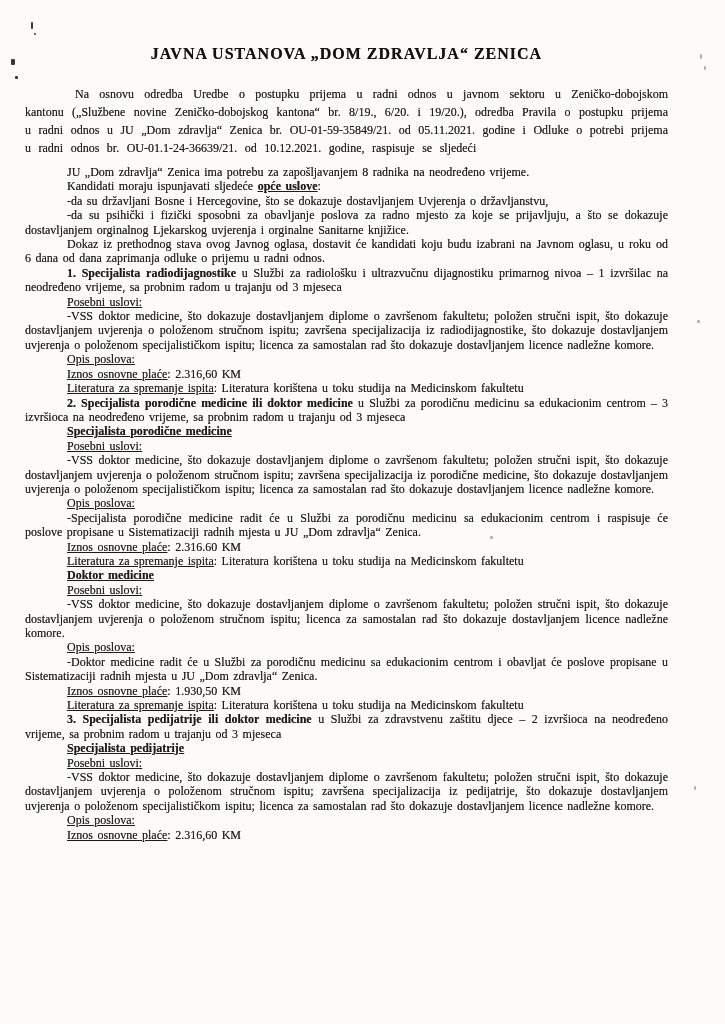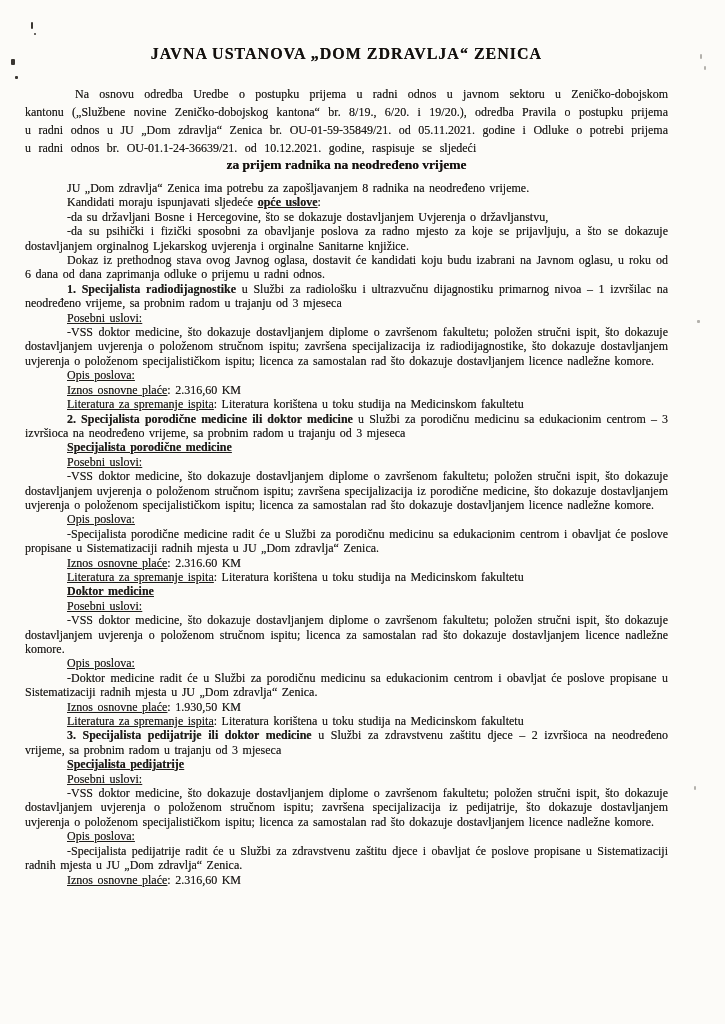--- a/index.html
+++ b/index.html
@@ -99,52 +99,50 @@
   <span class="speck light" style="left:697px; top:320px; width:3px; height:3px;"></span>
   <span class="speck light" style="left:490px; top:536px; width:3px; height:3px;"></span>
   <span class="speck light" style="left:694px; top:786px; width:2px; height:4px;"></span>
 
   <div class="content">
     <h1 class="doc-title">JAVNA USTANOVA „DOM ZDRAVLJA“ ZENICA</h1>
 
     <p class="intro">Na osnovu odredba Uredbe o postupku prijema u radni odnos u javnom sektoru u Zeničko-dobojskom kantonu („Službene novine Zeničko-dobojskog kantona“ br. 8/19., 6/20. i 19/20.), odredba Pravila o postupku prijema u radni odnos u JU „Dom zdravlja“ Zenica br. OU-01-59-35849/21. od 05.11.2021. godine i Odluke o potrebi prijema u radni odnos br. OU-01.1-24-36639/21. od 10.12.2021. godine, raspisuje se sljedeći</p>
 
 
-    <h3 class="notice-subheading">za prijem radnika na neodređeno vrijeme</h3>
 
     <div class="doc-body">
 
     <p class="para"><span class="seg-plain">JU „Dom zdravlja“ Zenica ima potrebu za zapošljavanjem 8 radnika na neodređeno vrijeme.</span></p>
         <p class="para"><span class="seg-plain">Kandidati moraju ispunjavati sljedeće </span><span class="seg-boldunderline">opće uslove</span><span class="seg-plain">:</span></p>
         <p class="para"><span class="seg-plain">-da su državljani Bosne i Hercegovine, što se dokazuje dostavljanjem Uvjerenja o državljanstvu,</span></p>
         <p class="para"><span class="seg-plain">-da su psihički i fizički sposobni za obavljanje poslova za radno mjesto za koje se prijavljuju, a što se dokazuje dostavljanjem orginalnog Ljekarskog uvjerenja i orginalne Sanitarne knjižice.</span></p>
         <p class="para"><span class="seg-plain">Dokaz iz prethodnog stava ovog Javnog oglasa, dostavit će kandidati koju budu izabrani na Javnom oglasu, u roku od 6 dana od dana zaprimanja odluke o prijemu u radni odnos.</span></p>
         <p class="para"><span class="seg-bold">1. Specijalista radiodijagnostike</span><span class="seg-plain"> u Službi za radiološku i ultrazvučnu dijagnostiku primarnog nivoa – 1 izvršilac na neodređeno vrijeme, sa probnim radom u trajanju od 3 mjeseca</span></p>
         <p class="para"><span class="seg-underline">Posebni uslovi:</span></p>
         <p class="para"><span class="seg-plain">-VSS doktor medicine, što dokazuje dostavljanjem diplome o završenom fakultetu; položen stručni ispit, što dokazuje dostavljanjem uvjerenja o položenom stručnom ispitu; završena specijalizacija iz radiodijagnostike, što dokazuje dostavljanjem uvjerenja o položenom specijalističkom ispitu; licenca za samostalan rad što dokazuje dostavljanjem licence nadležne komore.</span></p>
         <p class="para"><span class="seg-underline">Opis poslova:</span></p>
         <p class="para"><span class="seg-underline">Iznos osnovne plaće</span><span class="seg-plain">: 2.316,60 KM</span></p>
         <p class="para"><span class="seg-underline">Literatura za spremanje ispita</span><span class="seg-plain">: Literatura korištena u toku studija na Medicinskom fakultetu</span></p>
         <p class="para"><span class="seg-bold">2. Specijalista porodične medicine ili doktor medicine</span><span class="seg-plain"> u Službi za porodičnu medicinu sa edukacionim centrom – 3 izvršioca na neodređeno vrijeme, sa probnim radom u trajanju od 3 mjeseca</span></p>
         <p class="para"><span class="seg-boldunderline">Specijalista porodične medicine</span></p>
         <p class="para"><span class="seg-underline">Posebni uslovi:</span></p>
         <p class="para"><span class="seg-plain">-VSS doktor medicine, što dokazuje dostavljanjem diplome o završenom fakultetu; položen stručni ispit, što dokazuje dostavljanjem uvjerenja o položenom stručnom ispitu; završena specijalizacija iz porodične medicine, što dokazuje dostavljanjem uvjerenja o položenom specijalističkom ispitu; licenca za samostalan rad što dokazuje dostavljanjem licence nadležne komore.</span></p>
         <p class="para"><span class="seg-underline">Opis poslova:</span></p>
-        <p class="para"><span class="seg-plain">-Specijalista porodične medicine radit će u Službi za porodičnu medicinu sa edukacionim centrom i obavljat će poslove propisane u Sistematizaciji radnih mjesta u JU „Dom zdravlja“ Zenica.</span></p>
+        <p class="para"><span class="seg-plain">-Specijalista porodične medicine radit će u Službi za porodičnu medicinu sa edukacionim centrom i raspisuje će poslove propisane u Sistematizaciji radnih mjesta u JU „Dom zdravlja“ Zenica.</span></p>
         <p class="para"><span class="seg-underline">Iznos osnovne plaće</span><span class="seg-plain">: 2.316.60 KM</span></p>
         <p class="para"><span class="seg-underline">Literatura za spremanje ispita</span><span class="seg-plain">: Literatura korištena u toku studija na Medicinskom fakultetu</span></p>
         <p class="para"><span class="seg-boldunderline">Doktor medicine</span></p>
         <p class="para"><span class="seg-underline">Posebni uslovi:</span></p>
         <p class="para"><span class="seg-plain">-VSS doktor medicine, što dokazuje dostavljanjem diplome o završenom fakultetu; položen stručni ispit, što dokazuje dostavljanjem uvjerenja o položenom stručnom ispitu; licenca za samostalan rad što dokazuje dostavljanjem licence nadležne komore.</span></p>
         <p class="para"><span class="seg-underline">Opis poslova:</span></p>
         <p class="para"><span class="seg-plain">-Doktor medicine radit će u Službi za porodičnu medicinu sa edukacionim centrom i obavljat će poslove propisane u Sistematizaciji radnih mjesta u JU „Dom zdravlja“ Zenica.</span></p>
         <p class="para"><span class="seg-underline">Iznos osnovne plaće</span><span class="seg-plain">: 1.930,50 KM</span></p>
         <p class="para"><span class="seg-underline">Literatura za spremanje ispita</span><span class="seg-plain">: Literatura korištena u toku studija na Medicinskom fakultetu</span></p>
         <p class="para"><span class="seg-bold">3. Specijalista pedijatrije ili doktor medicine</span><span class="seg-plain"> u Službi za zdravstvenu zaštitu djece – 2 izvršioca na neodređeno vrijeme, sa probnim radom u trajanju od 3 mjeseca</span></p>
         <p class="para"><span class="seg-boldunderline">Specijalista pedijatrije</span></p>
         <p class="para"><span class="seg-underline">Posebni uslovi:</span></p>
         <p class="para"><span class="seg-plain">-VSS doktor medicine, što dokazuje dostavljanjem diplome o završenom fakultetu; položen stručni ispit, što dokazuje dostavljanjem uvjerenja o položenom stručnom ispitu; završena specijalizacija iz pedijatrije, što dokazuje dostavljanjem uvjerenja o položenom specijalističkom ispitu; licenca za samostalan rad što dokazuje dostavljanjem licence nadležne komore.</span></p>
         <p class="para"><span class="seg-underline">Opis poslova:</span></p>
-        <p class="para"><span class="seg-plain">-Specijalista pedijatrije radit će u Službi za zdravstvenu zaštitu djece i obavljat će poslove propisane u Sistematizaciji radnih mjesta u JU „Dom zdravlja“ Zenica.</span></p>
         <p class="para"><span class="seg-underline">Iznos osnovne plaće</span><span class="seg-plain">: 2.316,60 KM</span></p>
       </div>
   </div>
 </div>
 
 </body></html>

